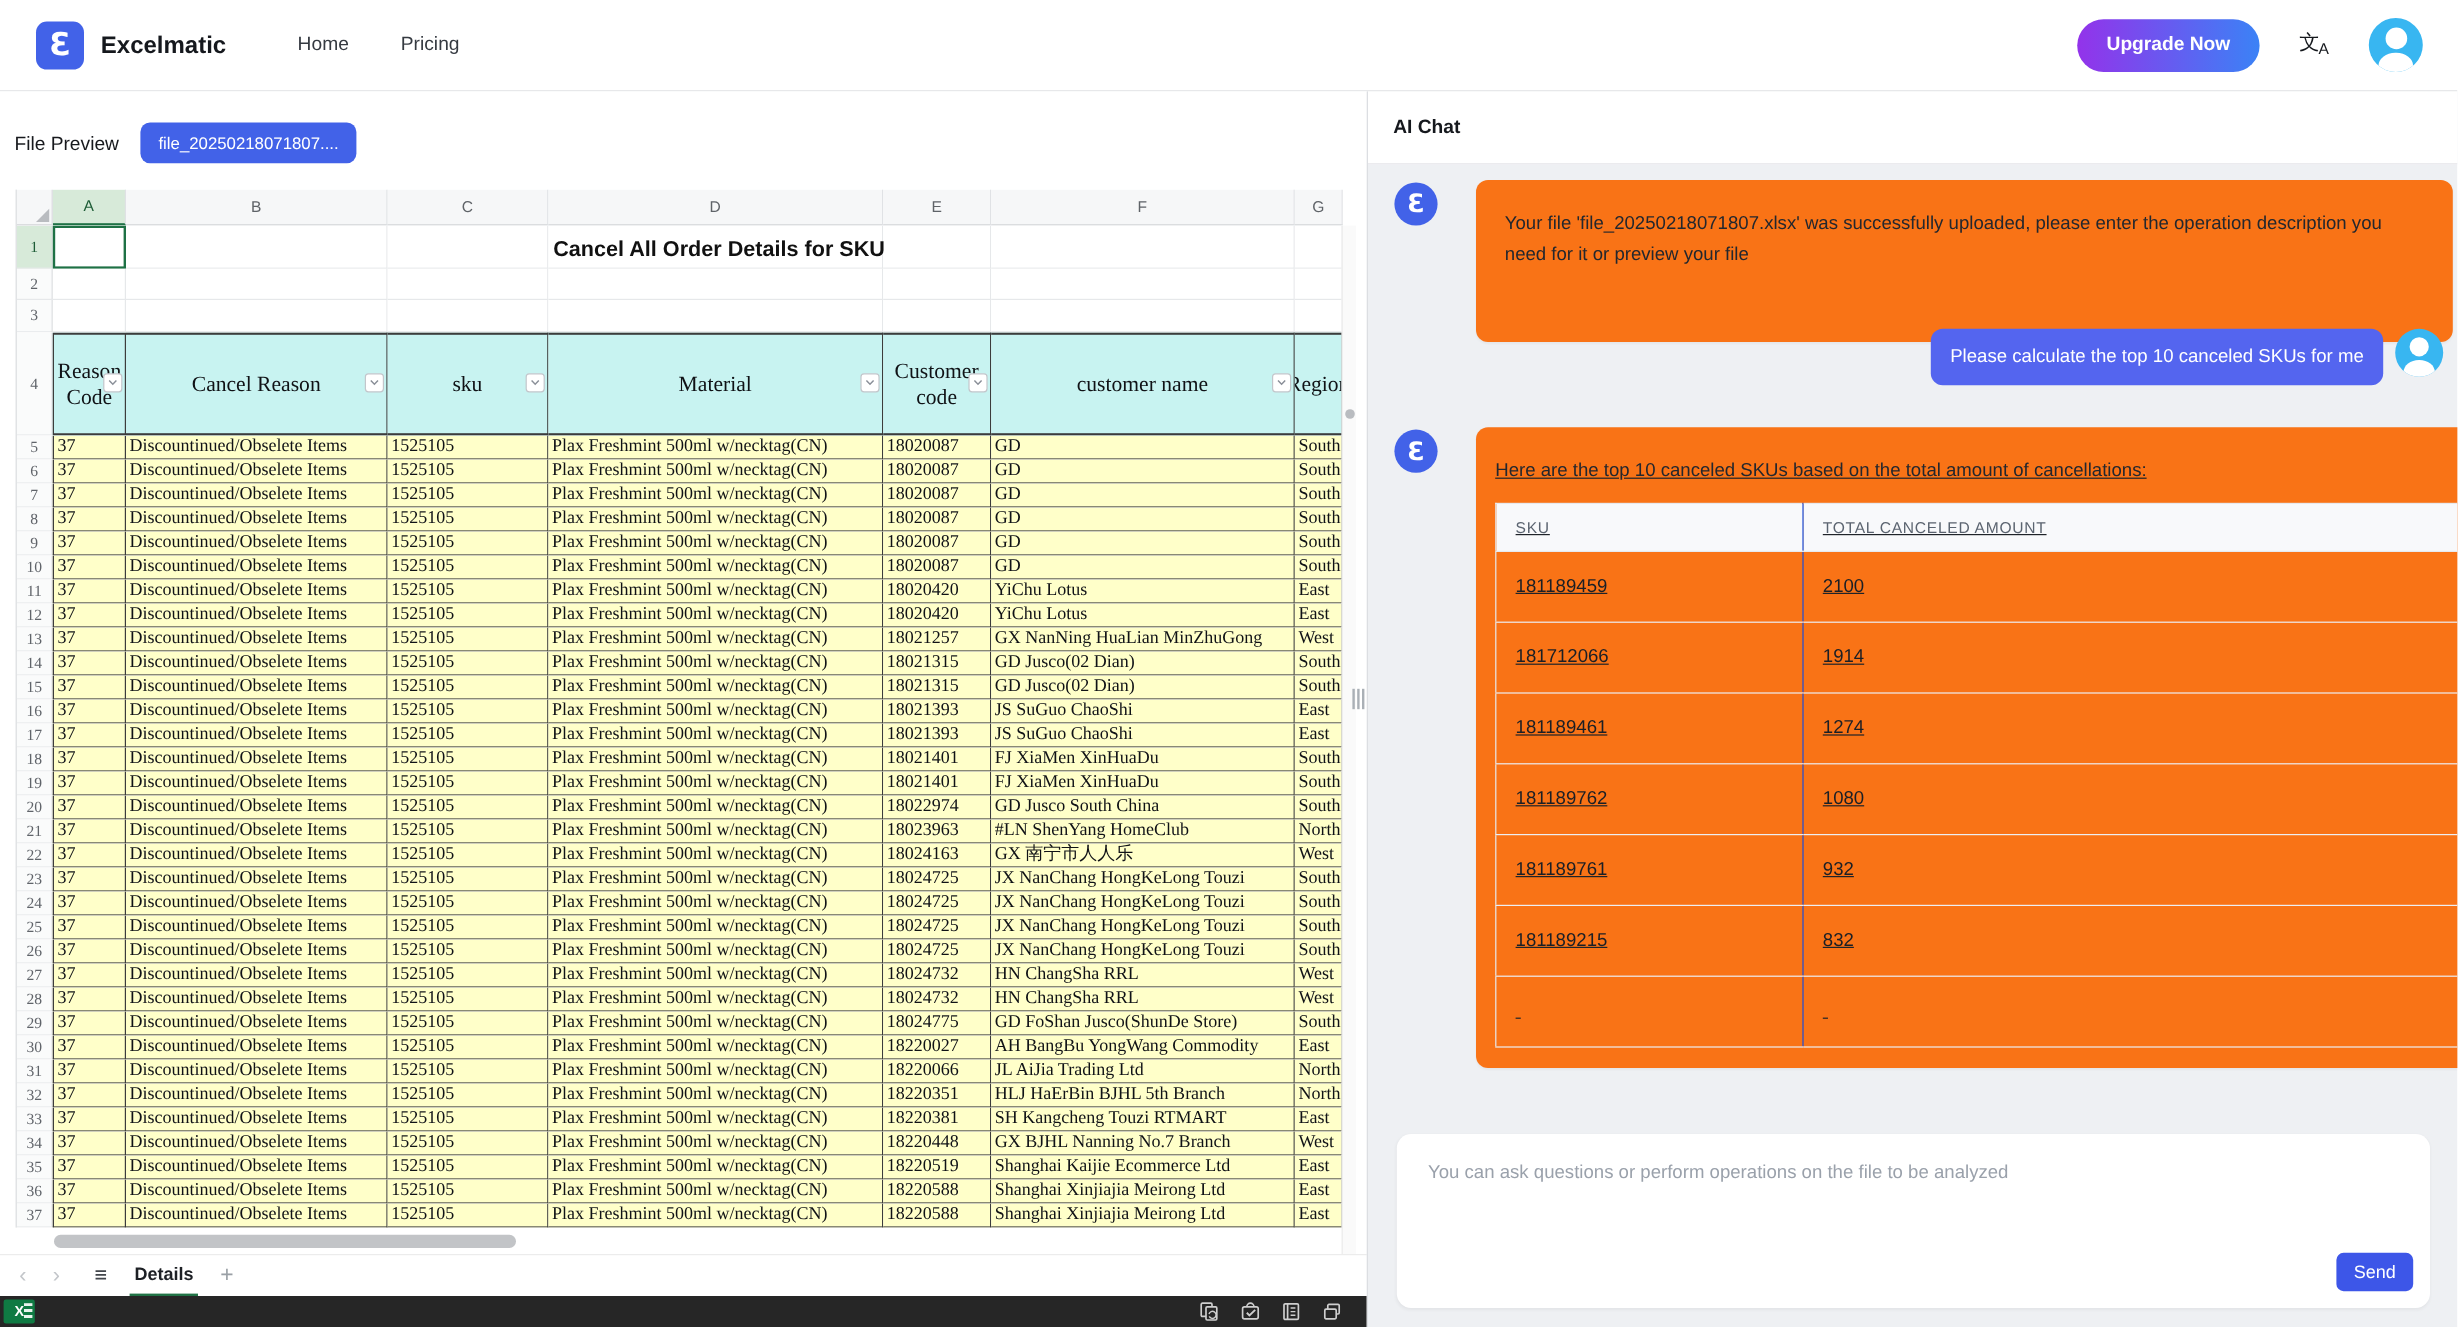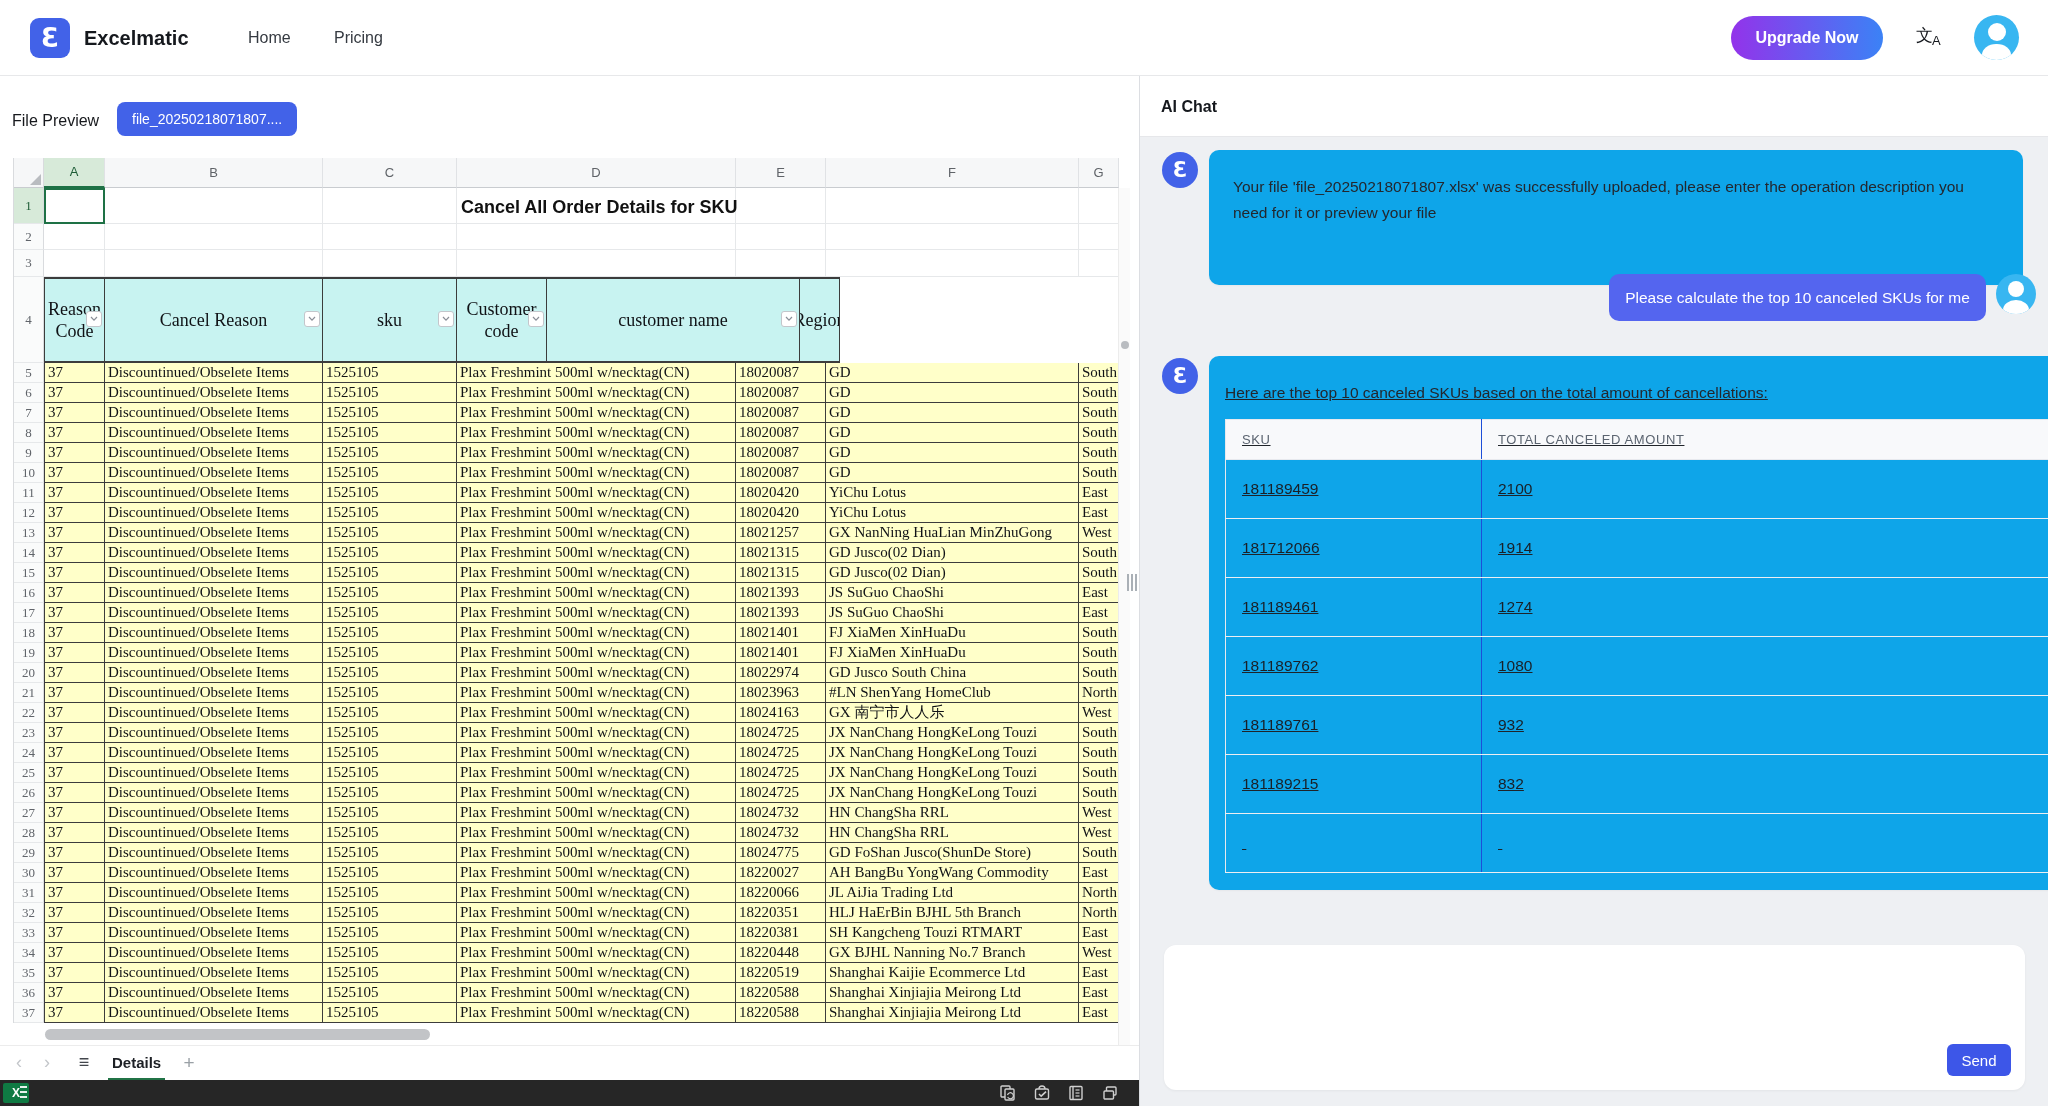--- a/index.html
+++ b/index.html
@@ -73,21 +73,21 @@
   #excel-icon{position:absolute;left:3px;top:3px;width:26px;height:20px;background:#0f7a43;border-radius:2px;color:#fff;font-size:12px;font-weight:bold;text-align:center;line-height:20px;cursor:pointer;}
   #excel-icon::after{content:"";position:absolute;right:2px;top:3px;width:7px;height:14px;background:
     repeating-linear-gradient(#fff 0 2px,transparent 2px 5px);opacity:.9;}
   #status-icons{position:absolute;left:998px;top:3px;display:flex;gap:14px;}
   #status-icons .sic{width:20px;height:20px;display:flex;align-items:center;justify-content:center;cursor:pointer;}
 
   
   #chat-head{position:absolute;left:0;top:0;width:100%;height:61px;background:#fff;border-bottom:1px solid #e6e7ea;}
   #chat-title{position:absolute;left:21px;top:0;height:61px;line-height:61px;font-size:16px;font-weight:700;color:#15181d;}
   .msg-avatar{position:absolute;width:36px;height:36px;border-radius:50%;background:var(--accent);color:#fff;display:flex;align-items:center;justify-content:center;font-size:21px;font-weight:bold;font-family:"DejaVu Sans",sans-serif;}
-  .card{position:absolute;background:#0ea5e9;border-radius:10px;box-shadow:0 1px 2px rgba(0,0,0,.04);}
+  .card{position:absolute;background:#f97316;border-radius:10px;box-shadow:0 1px 2px rgba(0,0,0,.04);margin-left:21px;}
   #msg1-card{left:69px;top:74px;width:814px;height:135px;padding:24px;font-size:15.5px;line-height:26px;color:#23272e;}
   #msg2-bubble{position:absolute;left:469px;top:198px;width:377px;height:47px;border-radius:10px;background:var(--bubble);color:#fff;font-size:15.5px;display:flex;align-items:center;justify-content:center;}
   #msg2-avatar{position:absolute;left:856px;top:198px;width:40px;height:40px;border-radius:50%;background:var(--cyan);overflow:hidden;}
   #msg2-avatar .head{position:absolute;left:50%;top:18%;width:40%;height:40%;margin-left:-20%;border-radius:50%;background:#fff;}
   #msg2-avatar .torso{position:absolute;left:50%;top:64%;width:64%;height:50%;margin-left:-32%;border-radius:50%;background:#fff;}
   #msg3-card{left:69px;top:280px;width:858px;height:534px;padding:24px 16px 0;overflow:hidden;text-decoration:underline;}
   #msg3-text{font-size:15.5px;line-height:26px;color:#23272e;}
   #sku-table{width:100%;border-collapse:collapse;margin-top:13px;border:1px solid #e7e9ee;}
   #sku-table th{background:#f8f9fb;text-align:left;font-size:13px;font-weight:500;color:#5b6470;letter-spacing:.6px;height:40px;padding:0 0 0 16px;border-bottom:1px solid #e7e9ee;}
   #sku-table th+th,#sku-table td+td{border-left:1px solid #1d4ed8;}
@@ -177,20 +177,28 @@
           <div class="hcell" style="width:218px">
             <span>Cancel Reason</span>
             <span class="fbtn">
               <svg width="8" height="6" viewBox="0 0 8 6">
                 <path d="M1 1 L4 4.2 L7 1" stroke="#8a8f98" stroke-width="1.2" fill="none"></path>
               </svg>
             </span>
           </div>
           <div class="hcell" style="width:134px">
             <span>sku</span>
+            <span class="fbtn">
+              <svg width="8" height="6" viewBox="0 0 8 6">
+                <path d="M1 1 L4 4.2 L7 1" stroke="#8a8f98" stroke-width="1.2" fill="none"></path>
+              </svg>
+            </span>
+          </div>
+          <div class="hcell" style="width:279px">
+            <span>Material</span>
             <span class="fbtn">
               <svg width="8" height="6" viewBox="0 0 8 6">
                 <path d="M1 1 L4 4.2 L7 1" stroke="#8a8f98" stroke-width="1.2" fill="none"></path>
               </svg>
             </span>
           </div>
           <div class="hcell" style="width:90px">
             <span>Customer code</span>
             <span class="fbtn">
               <svg width="8" height="6" viewBox="0 0 8 6">
@@ -651,16 +659,17 @@
             </tr>
             <tr>
               <td>&nbsp;</td>
               <td>&nbsp;</td>
             </tr>
           </tbody>
       </table>
     </div>
 
     <div id="input-card">
+      <textarea id="chat-input" placeholder="You can ask questions or perform operations on the file to be analyzed" style=""></textarea>
       <button id="send-btn">Send</button>
     </div>
   </aside>
 </div>
 
 </body></html>

